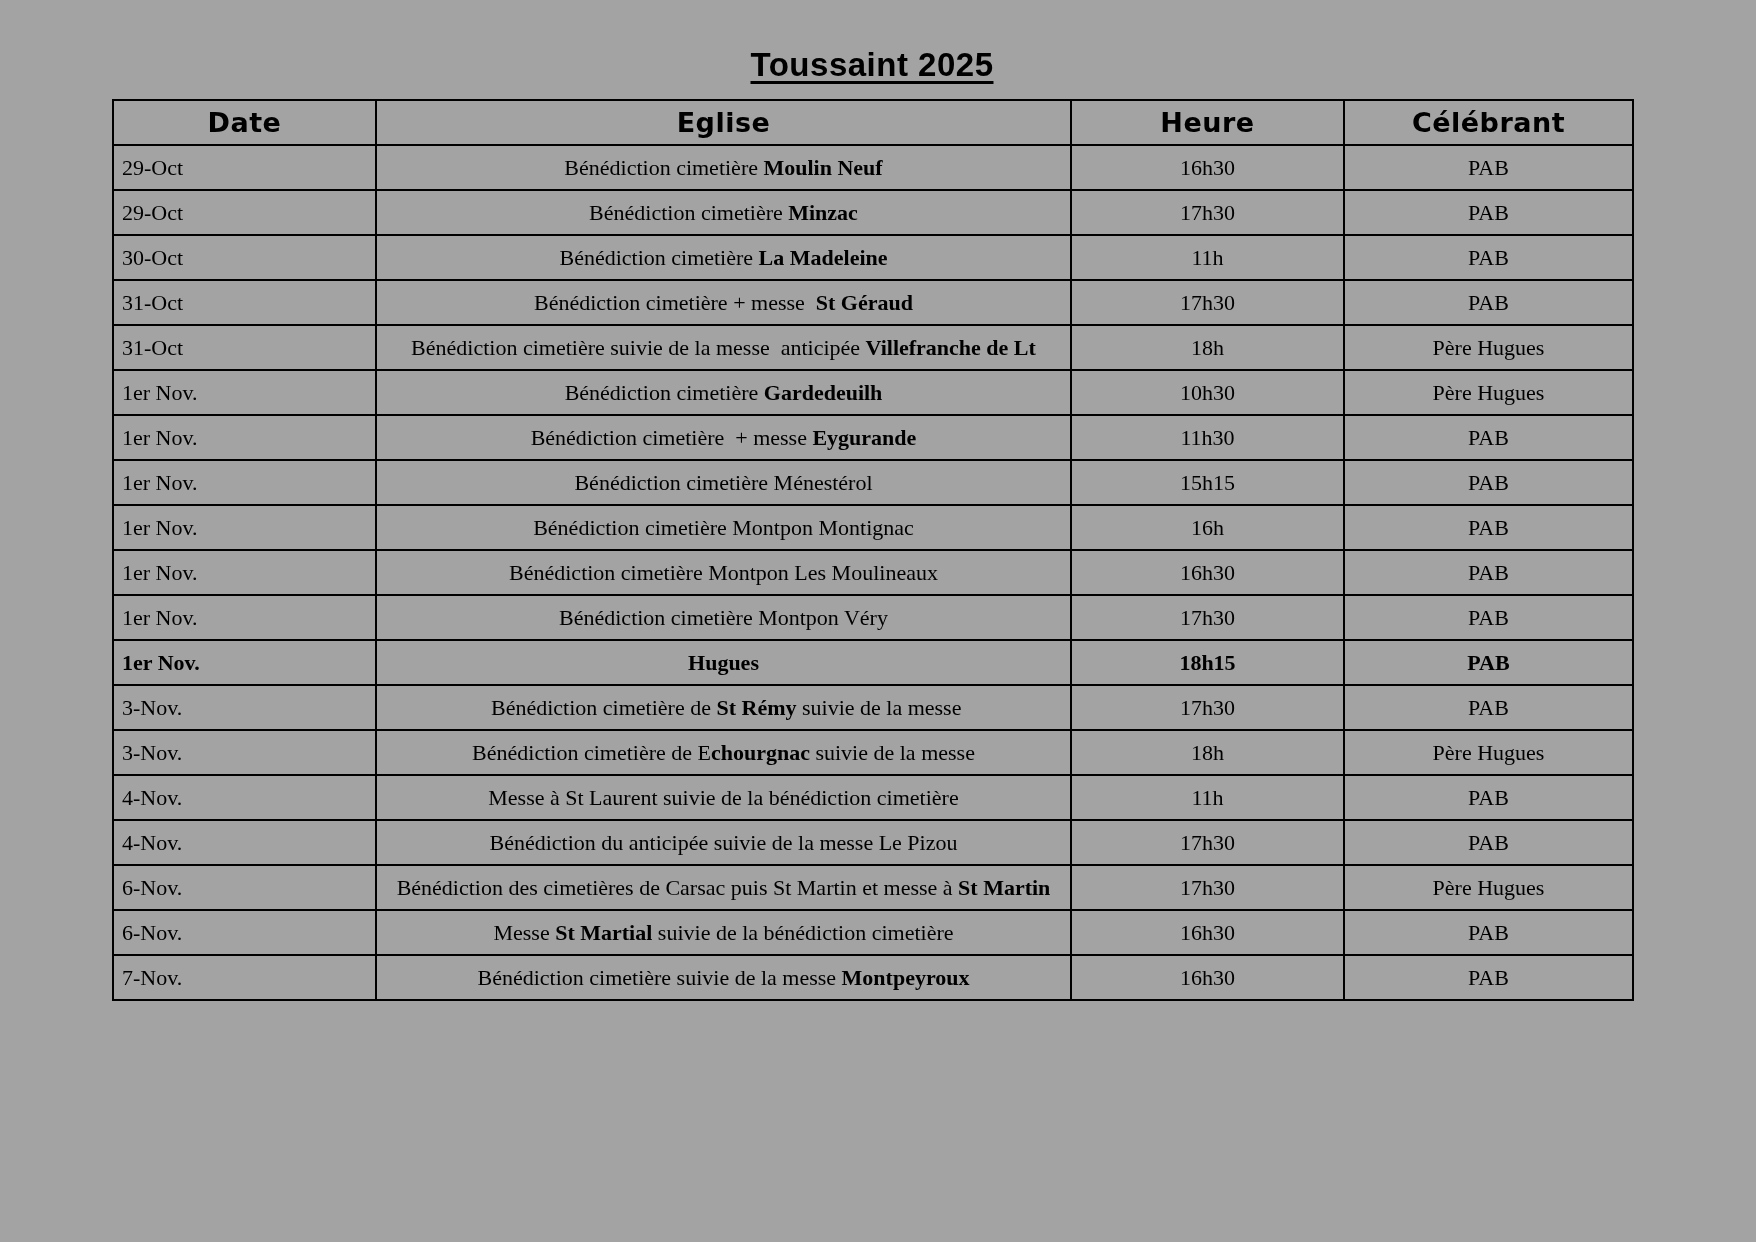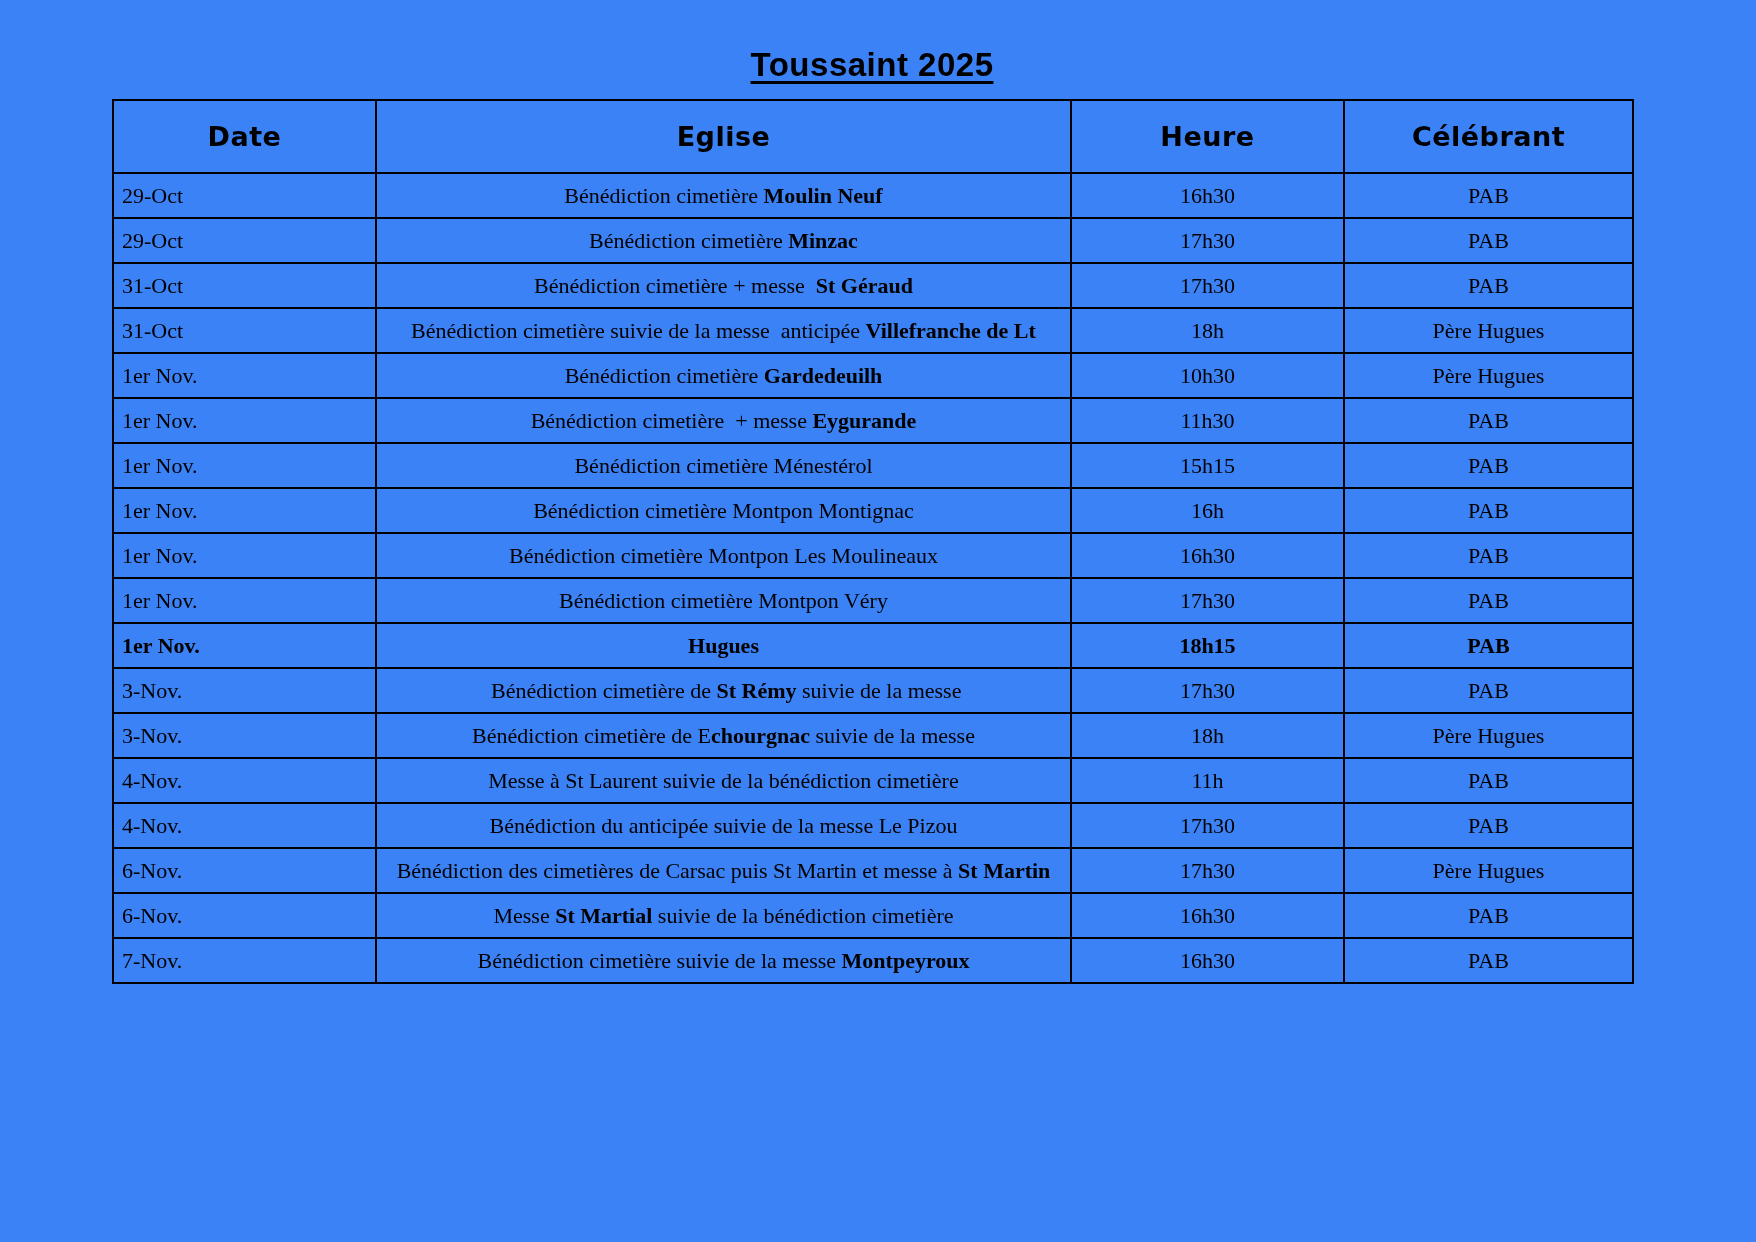--- a/index.html
+++ b/index.html
@@ -3,21 +3,21 @@
 <meta charset="utf-8">
 <style>
   html, body {
     margin: 0;
     padding: 0;
     background: #ffffff;
   }
   .page {
     width: 1756px;
     height: 1242px;
-    background: #3b82f6;
+    background: #a3a3a3;
     box-sizing: border-box;
     padding-top: 46px;
     overflow: hidden;
   }
   .title-wrap {
     margin-left: 112px;
     width: 1520px;
     text-align: center;
   }
   .page-title {
@@ -42,21 +42,21 @@
     vertical-align: top;
     box-sizing: border-box;
     color: #000000;
   }
   .schedule th {
     font-family: "DejaVu Sans", sans-serif;
     font-weight: bold;
     font-size: 27px;
     letter-spacing: 0.5px;
     text-align: center;
-    padding: 20px 8px;
+    padding: 6px 8px;
     height: 45px;
   }
   .schedule td {
     font-family: "Liberation Serif", serif;
     font-size: 22px;
     line-height: 29px;
     padding: 7px 8px;
     height: 43px;
   }
   td.c-date   { text-align: left; border-radius: 19px; }
@@ -96,20 +96,26 @@
           <td class="c-heure">16h30</td>
           <td class="c-celebrant">PAB</td>
         </tr>
         <tr>
           <td class="c-date">29-Oct</td>
           <td class="c-eglise"><span>Bénédiction cimetière </span><b>Minzac</b></td>
           <td class="c-heure">17h30</td>
           <td class="c-celebrant">PAB</td>
         </tr>
         <tr>
+          <td class="c-date">30-Oct</td>
+          <td class="c-eglise"><span>Bénédiction cimetière </span><b>La Madeleine</b></td>
+          <td class="c-heure">11h</td>
+          <td class="c-celebrant">PAB</td>
+        </tr>
+        <tr>
           <td class="c-date">31-Oct</td>
           <td class="c-eglise"><span>Bénédiction cimetière + messe  </span><b>St Géraud</b></td>
           <td class="c-heure">17h30</td>
           <td class="c-celebrant">PAB</td>
         </tr>
         <tr>
           <td class="c-date">31-Oct</td>
           <td class="c-eglise align-center"><span>Bénédiction cimetière suivie de la messe  anticipée </span><b>Villefranche de Lt</b></td>
           <td class="c-heure">18h</td>
           <td class="c-celebrant">Père Hugues</td>

